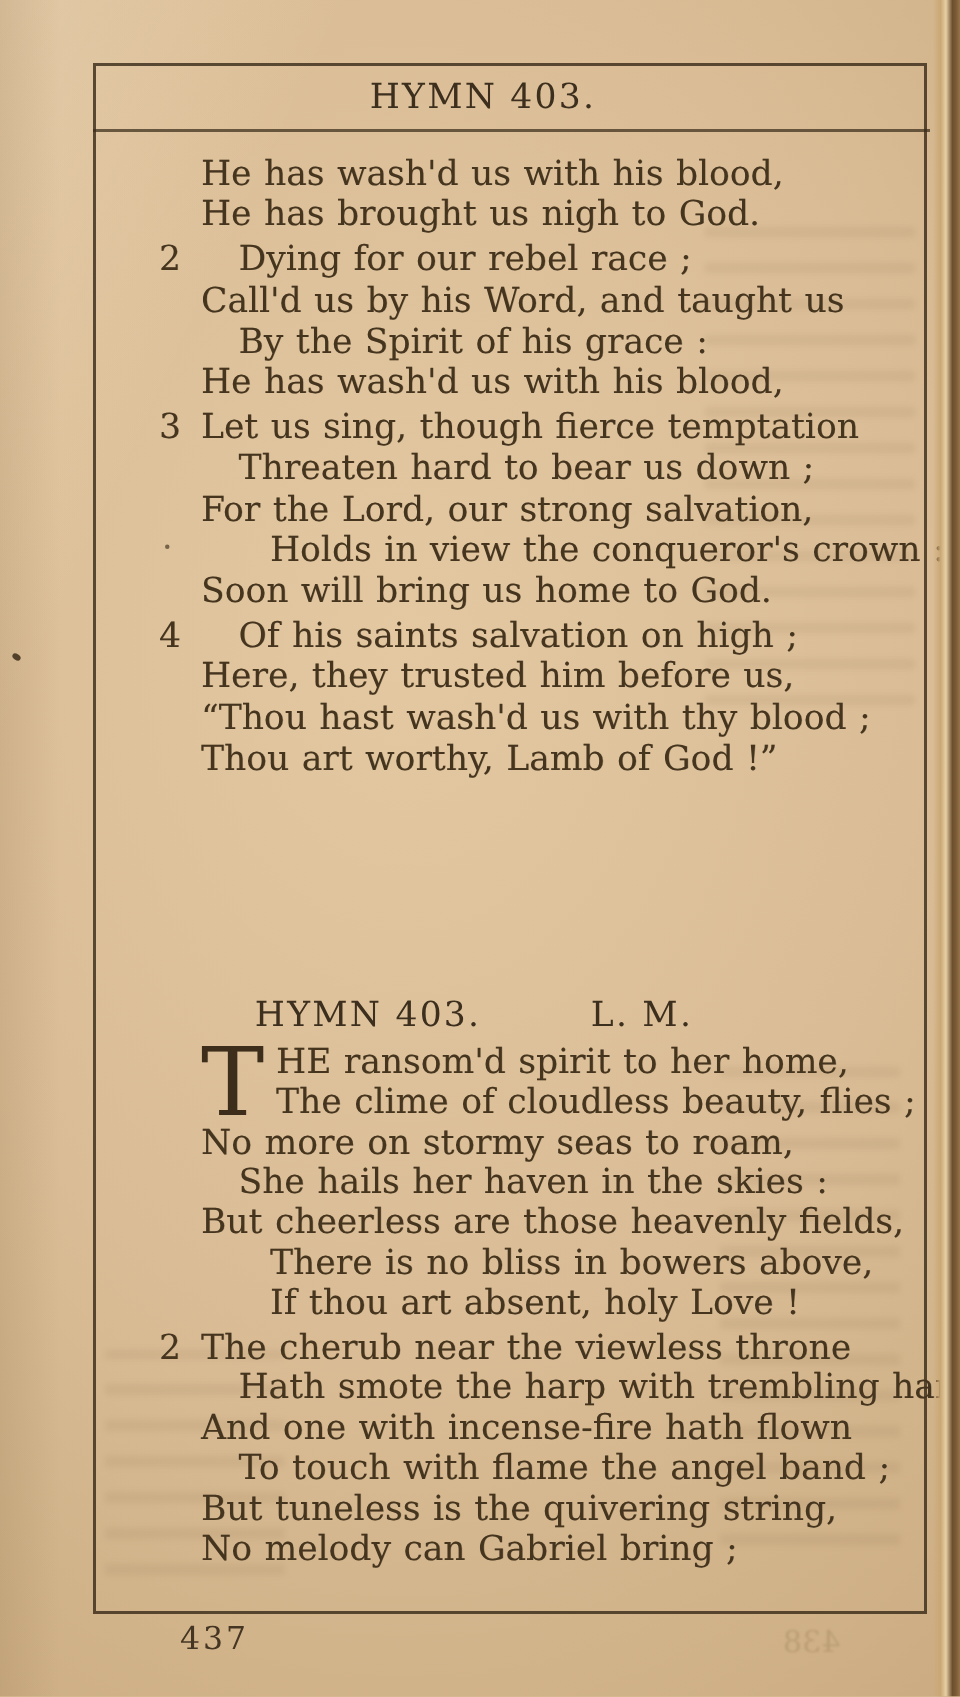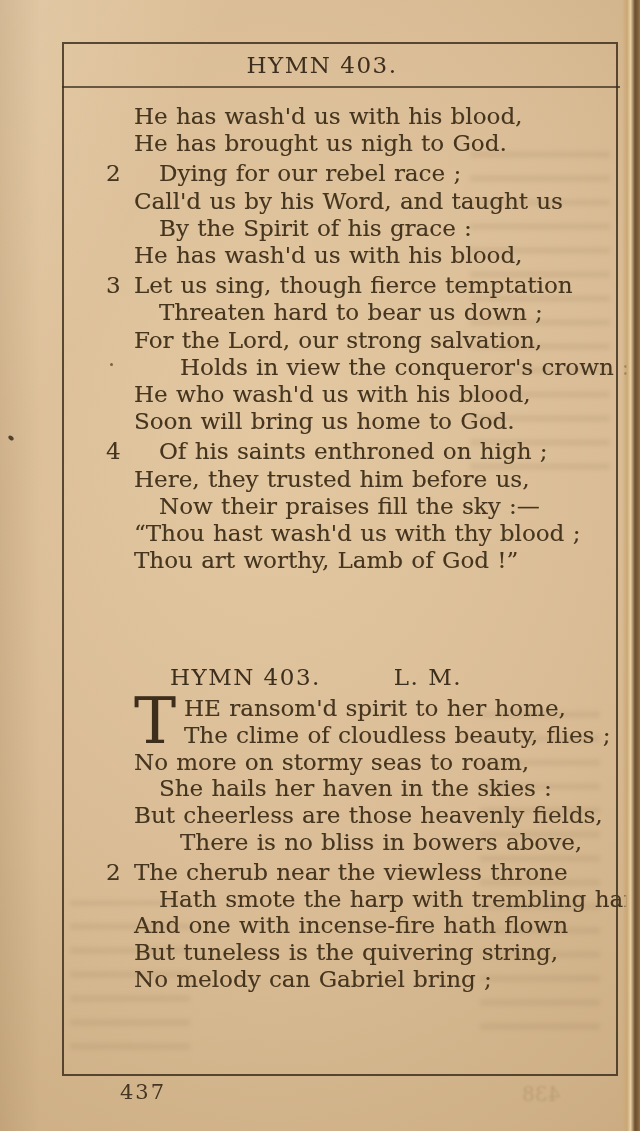--- a/index.html
+++ b/index.html
@@ -111,30 +111,28 @@
       <div class="line flush">He has wash'd us with his blood,</div>
     </div>
     <div class="verse">
       <div class="line flush">
         <span class="vnum">3</span>
         <span>Let us sing, though fierce temptation</span>
       </div>
       <div class="line ind">Threaten hard to bear us down ;</div>
       <div class="line flush">For the Lord, our strong salvation,</div>
       <div class="line ind2">Holds in view the conqueror's crown :</div>
-      <div class="line flush">He who wash'd us with his blood,</div>
       <div class="line flush">Soon will bring us home to God.</div>
     </div>
     <div class="verse">
       <div class="line flush">
         <span class="vnum">4</span>
       </div>
-      <div class="line ind">Of his saints enthroned on high ;</div>
+      <div class="line ind">Of his saints salvation on high ;</div>
       <div class="line flush">Here, they trusted him before us,</div>
-      <div class="line ind">Now their praises fill the sky :—</div>
       <div class="line flush">“Thou hast wash'd us with thy blood ;</div>
       <div class="line flush">Thou art worthy, Lamb of God !”</div>
     </div>
   </div>
 
   <div class="heading2">
     <span>HYMN 403.</span>
     <span>L. M.</span>
   </div>
 
@@ -142,28 +140,30 @@
     <div class="verse">
       <div class="dc-block">
         <span class="dropcap">T</span>
         <div class="line">HE ransom'd spirit to her home,</div>
         <div class="line">The clime of cloudless beauty, flies ;</div>
       </div>
       <div class="line flush">No more on stormy seas to roam,</div>
       <div class="line ind">She hails her haven in the skies :</div>
       <div class="line flush">But cheerless are those heavenly fields,</div>
       <div class="line ind2">There is no bliss in bowers above,</div>
+      <div class="line ind2">If thou art absent, holy Love !</div>
     </div>
     <div class="verse">
       <div class="line flush">
         <span class="vnum">2</span>
         <span>The cherub near the viewless throne</span>
       </div>
       <div class="line ind">Hath smote the harp with trembling hand,</div>
       <div class="line flush">And one with incense-fire hath flown</div>
+      <div class="line ind">To touch with flame the angel band ;</div>
       <div class="line flush">But tuneless is the quivering string,</div>
       <div class="line flush">No melody can Gabriel bring ;</div>
     </div>
   </div>
 
   <div class="pagenum">437</div>
   <div class="bleed-num">438</div>
 
   <div class="speck speck1"></div>
   <div class="speck speck2"></div>

